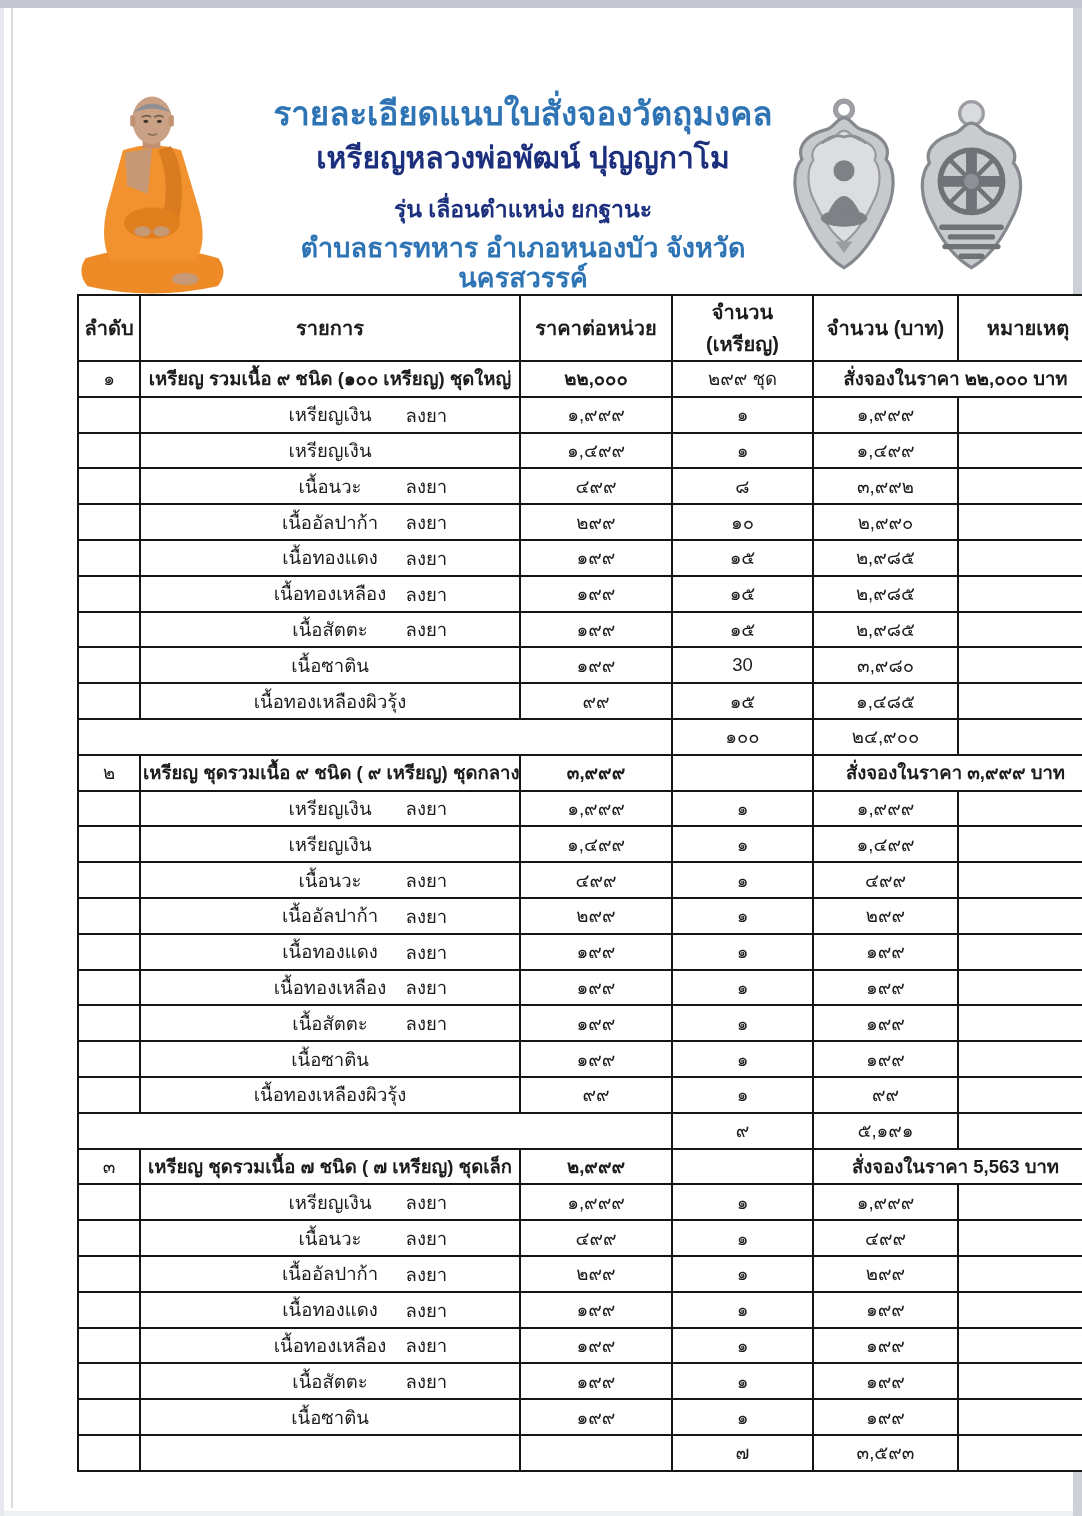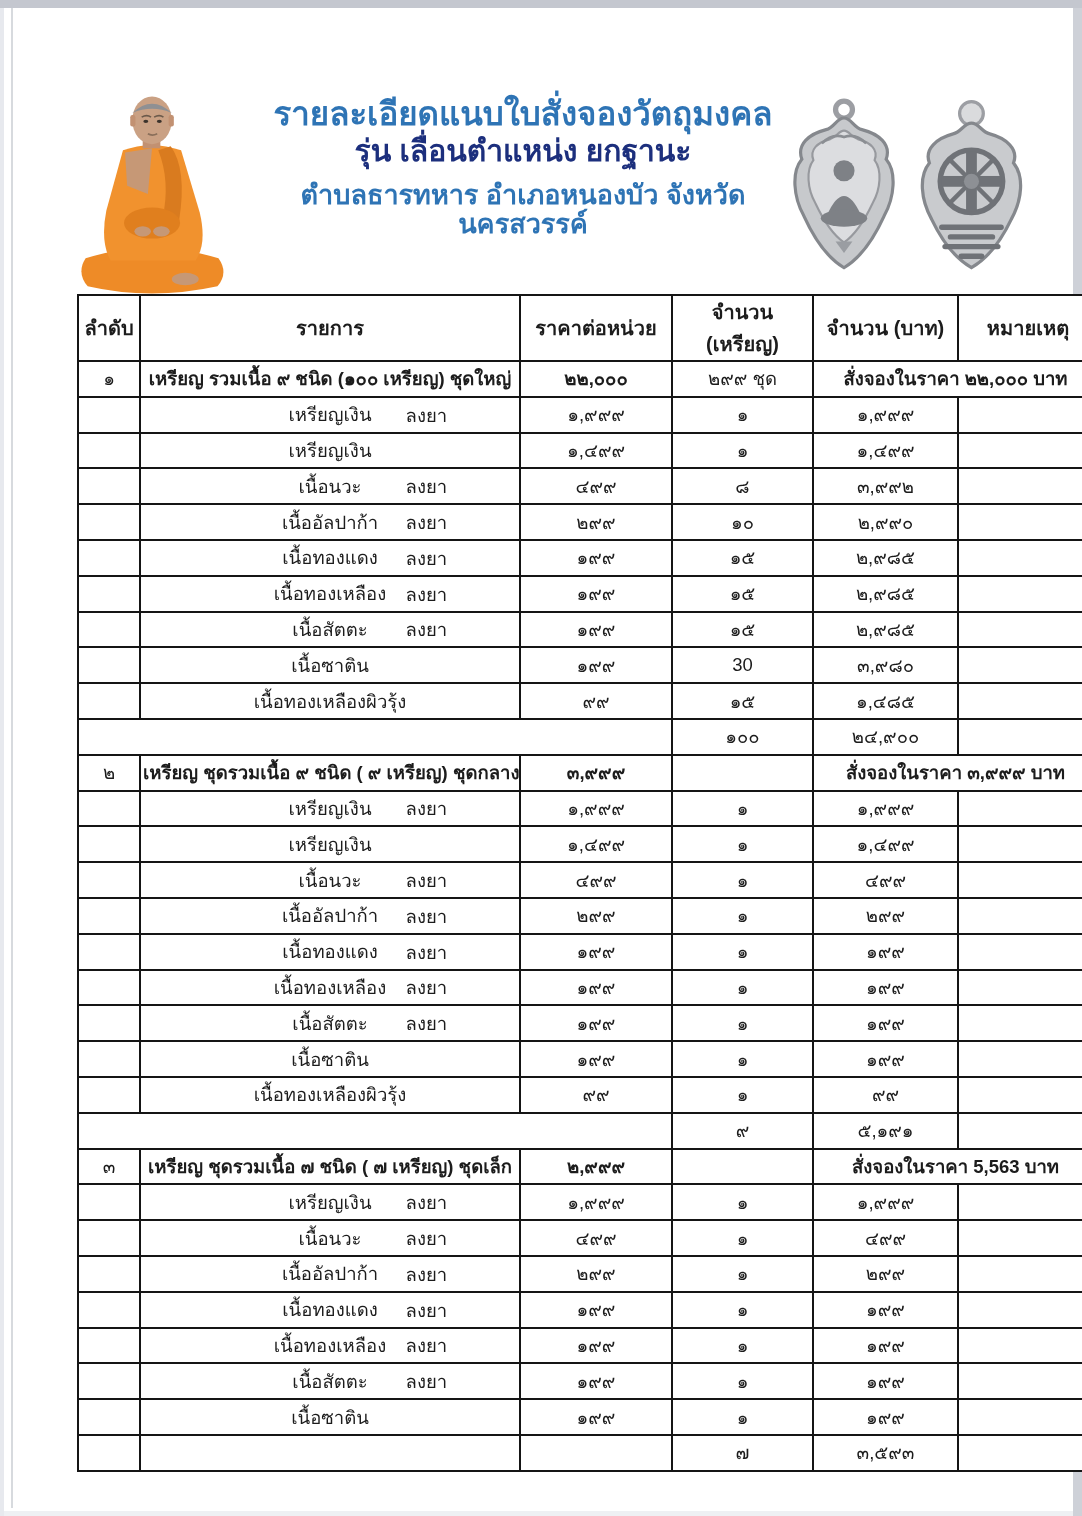--- a/index.html
+++ b/index.html
@@ -11,21 +11,21 @@
   .edge-left{left:0;top:8px;width:4px;height:1508px;background:#e7e9ee;}
   .edge-bottom{left:4px;bottom:0;width:1069px;height:5px;background:#eef0f3;}
   .edge-left-line{left:11px;top:8px;width:2px;height:1500px;background:#d7dade;}
 
   
   .doc-header{position:absolute;left:0;top:0;width:933px;height:312px;}
   .monk-photo{position:absolute;left:62px;top:86px;width:178px;height:218px;}
   .title-block{position:absolute;left:238px;top:96px;width:570px;text-align:center;}
   .t1{font-size:33px;font-weight:bold;color:#2e74b5;line-height:1.1;}
   .t2{font-size:30px;font-weight:bold;color:#1c2f7d;line-height:1.15;margin-top:9px;}
-  .t3{font-size:30px;font-weight:bold;color:#1c2f7d;line-height:1.15;margin-top:2px;}
+  .t3{font-size:23px;font-weight:bold;color:#1c2f7d;line-height:1.15;margin-top:20px;}
   .t4{font-size:29px;font-weight:bold;color:#2e74b5;line-height:1.1;margin-top:14px;}
   .t5{font-size:27px;font-weight:bold;color:#2e74b5;line-height:1.1;margin-top:12px;}
   .amulet{position:absolute;}
   .amulet-front{left:786px;top:92px;width:116px;height:206px;}
   .amulet-back{left:910px;top:96px;width:124px;height:202px;}
 
   
   .order-table-wrap{position:absolute;left:33px;top:294px;width:1016px;margin-left:44px;}
   table.order{border-collapse:collapse;table-layout:fixed;width:1020px;}
   table.order th,table.order td{border:2px solid #151515;padding:0 2px;overflow:hidden;
@@ -76,20 +76,21 @@
       <rect x="102" y="28" width="5" height="11" rx="2" fill="#c29172"></rect>
       <path d="M76,30 q5,-3 9,0" stroke="#6c5a4b" stroke-width="1.6" fill="none"></path>
       <path d="M88,30 q5,-3 9,0" stroke="#6c5a4b" stroke-width="1.6" fill="none"></path>
       <ellipse cx="80" cy="34" rx="2.4" ry="1.6" fill="#3c332c"></ellipse>
       <ellipse cx="93" cy="34" rx="2.4" ry="1.6" fill="#3c332c"></ellipse>
       <path d="M82,46 q4,2.5 9,0" stroke="#8a6f5a" stroke-width="1.6" fill="none"></path>
     </svg>
 
     <div class="title-block">
       <div class="t1">รายละเอียดแนบใบสั่งจองวัตถุมงคล</div>
+      <div class="t2">เหรียญหลวงพ่อพัฒน์ ปุญญกาโม</div>
       <div class="t3">รุ่น เลื่อนตำแหน่ง ยกฐานะ</div>
       <div class="t5">ตำบลธารทหาร อำเภอหนองบัว จังหวัดนครสวรรค์</div>
     </div>
 
     <svg class="amulet amulet-front" viewBox="0 0 110 190">
       <circle cx="55" cy="14" r="8" fill="none" stroke="#9c9ea3" stroke-width="5"></circle>
       <path d="M55,22 C48,22 46,31 38,33 C22,37 10,47 15,61 C5,73 7,97 17,115 C27,137 40,155 55,164 C70,155 83,137 93,115 C103,97 105,73 95,61 C100,47 88,37 72,33 C64,31 62,22 55,22 Z" fill="#c7c9cc" stroke="#85888d" stroke-width="3"></path>
       <path d="M55,34 C50,34 48,40 42,42 C30,45 22,52 26,62 C19,71 20,89 28,103 C36,120 45,133 55,140 C65,133 74,120 82,103 C90,89 91,71 84,62 C88,52 80,45 68,42 C62,40 60,34 55,34 Z" fill="#dcdde0" stroke="#97999e" stroke-width="2"></path>
 
       <circle cx="55" cy="72" r="10" fill="#7e8186"></circle>

